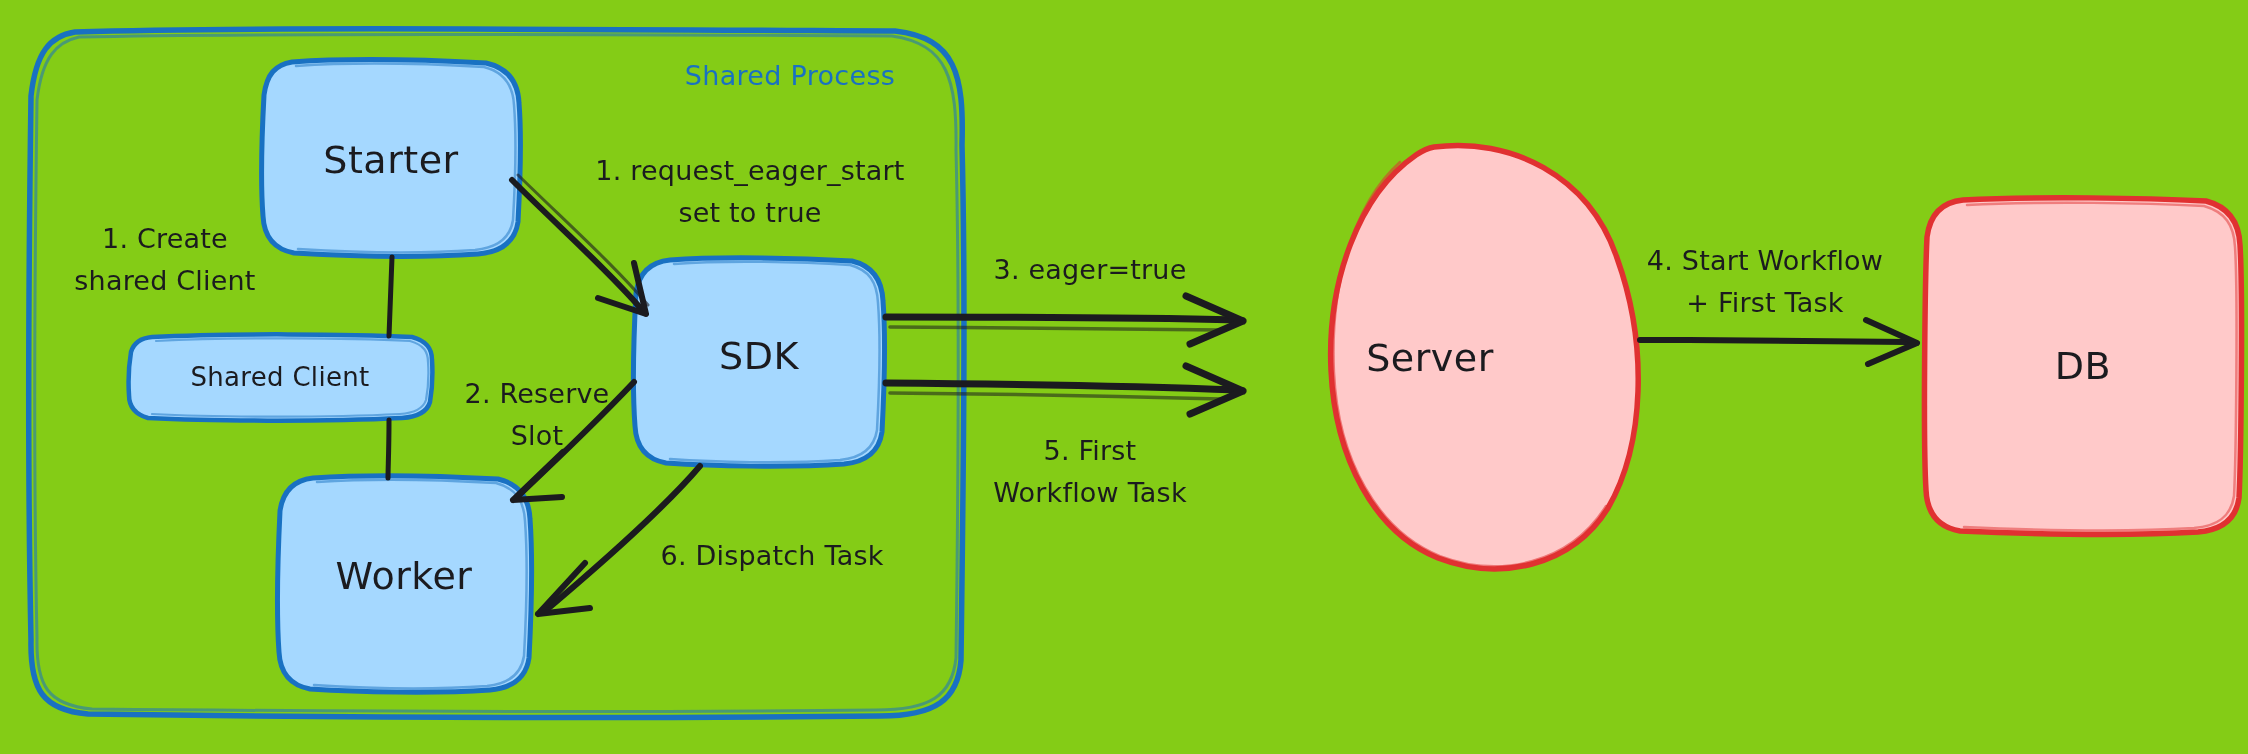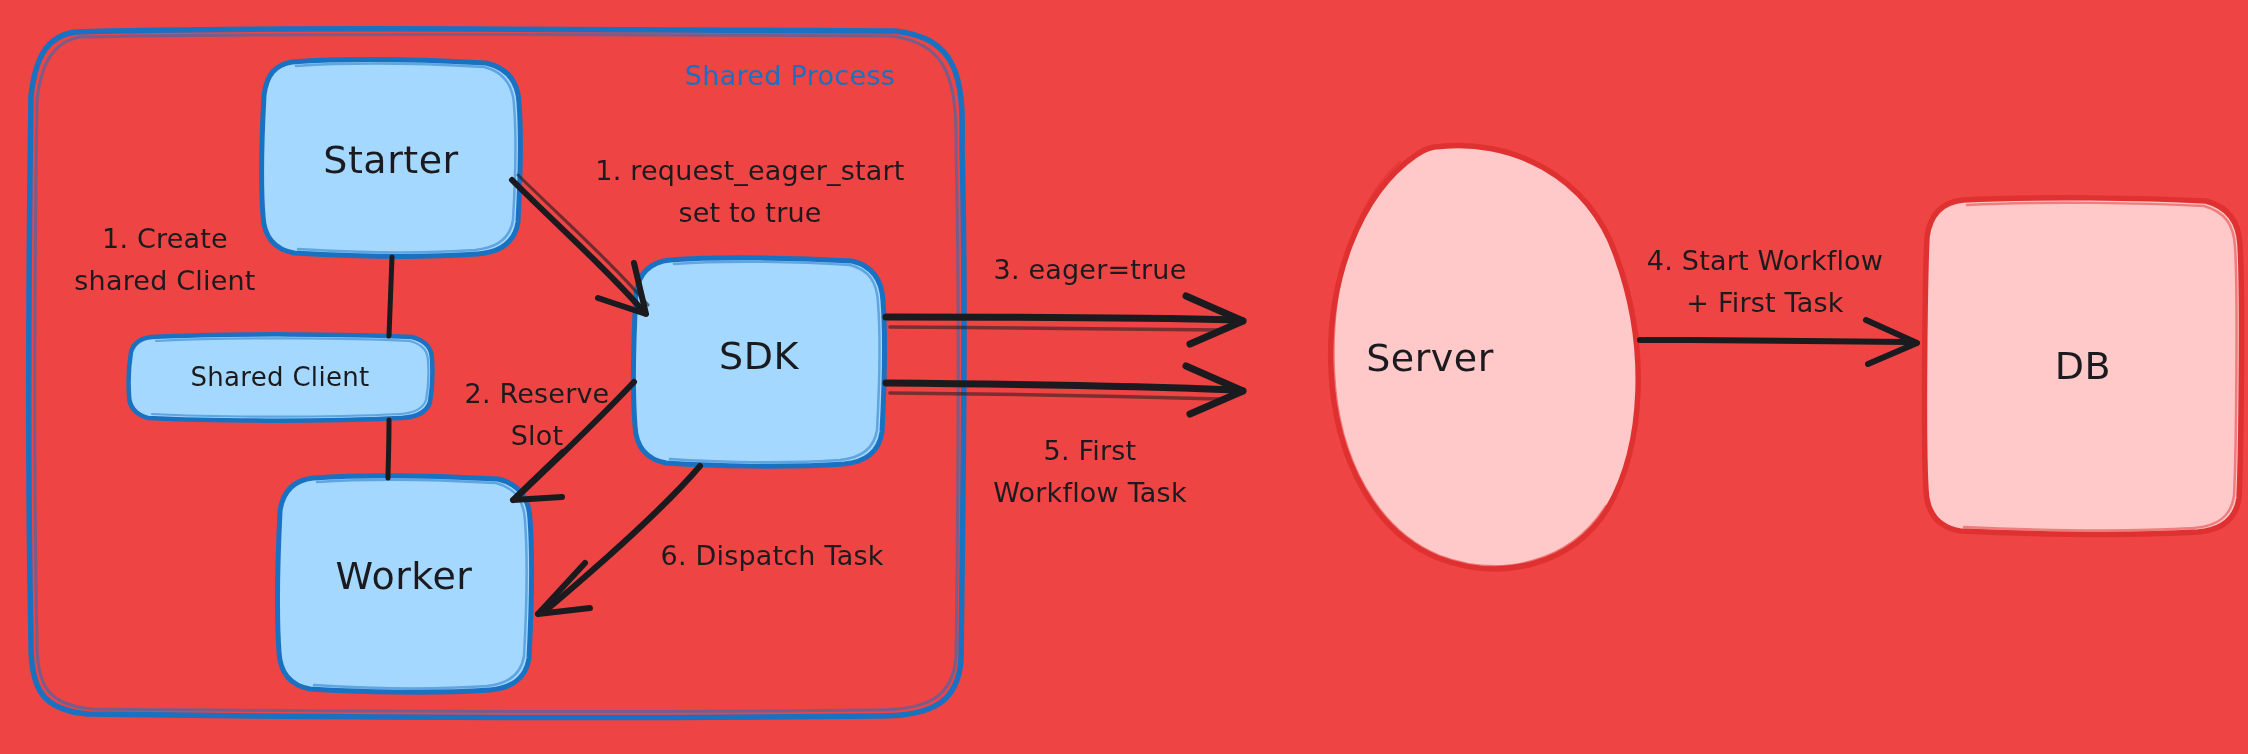--- a/index.html
+++ b/index.html
@@ -11,21 +11,21 @@
   body {
     width: 2248px;
     height: 754px;
     overflow: hidden;
     font-family: "DejaVu Sans", sans-serif;
   }
   #diagram-root {
     position: relative;
     width: 2248px;
     height: 754px;
-    background: #ef4444;
+    background: #84cc16;
   }
   #diagram-svg {
     position: absolute;
     top: 0;
     left: 0;
     width: 2248px;
     height: 754px;
   }
   .sketch-text {
     font-family: "DejaVu Sans", sans-serif;

